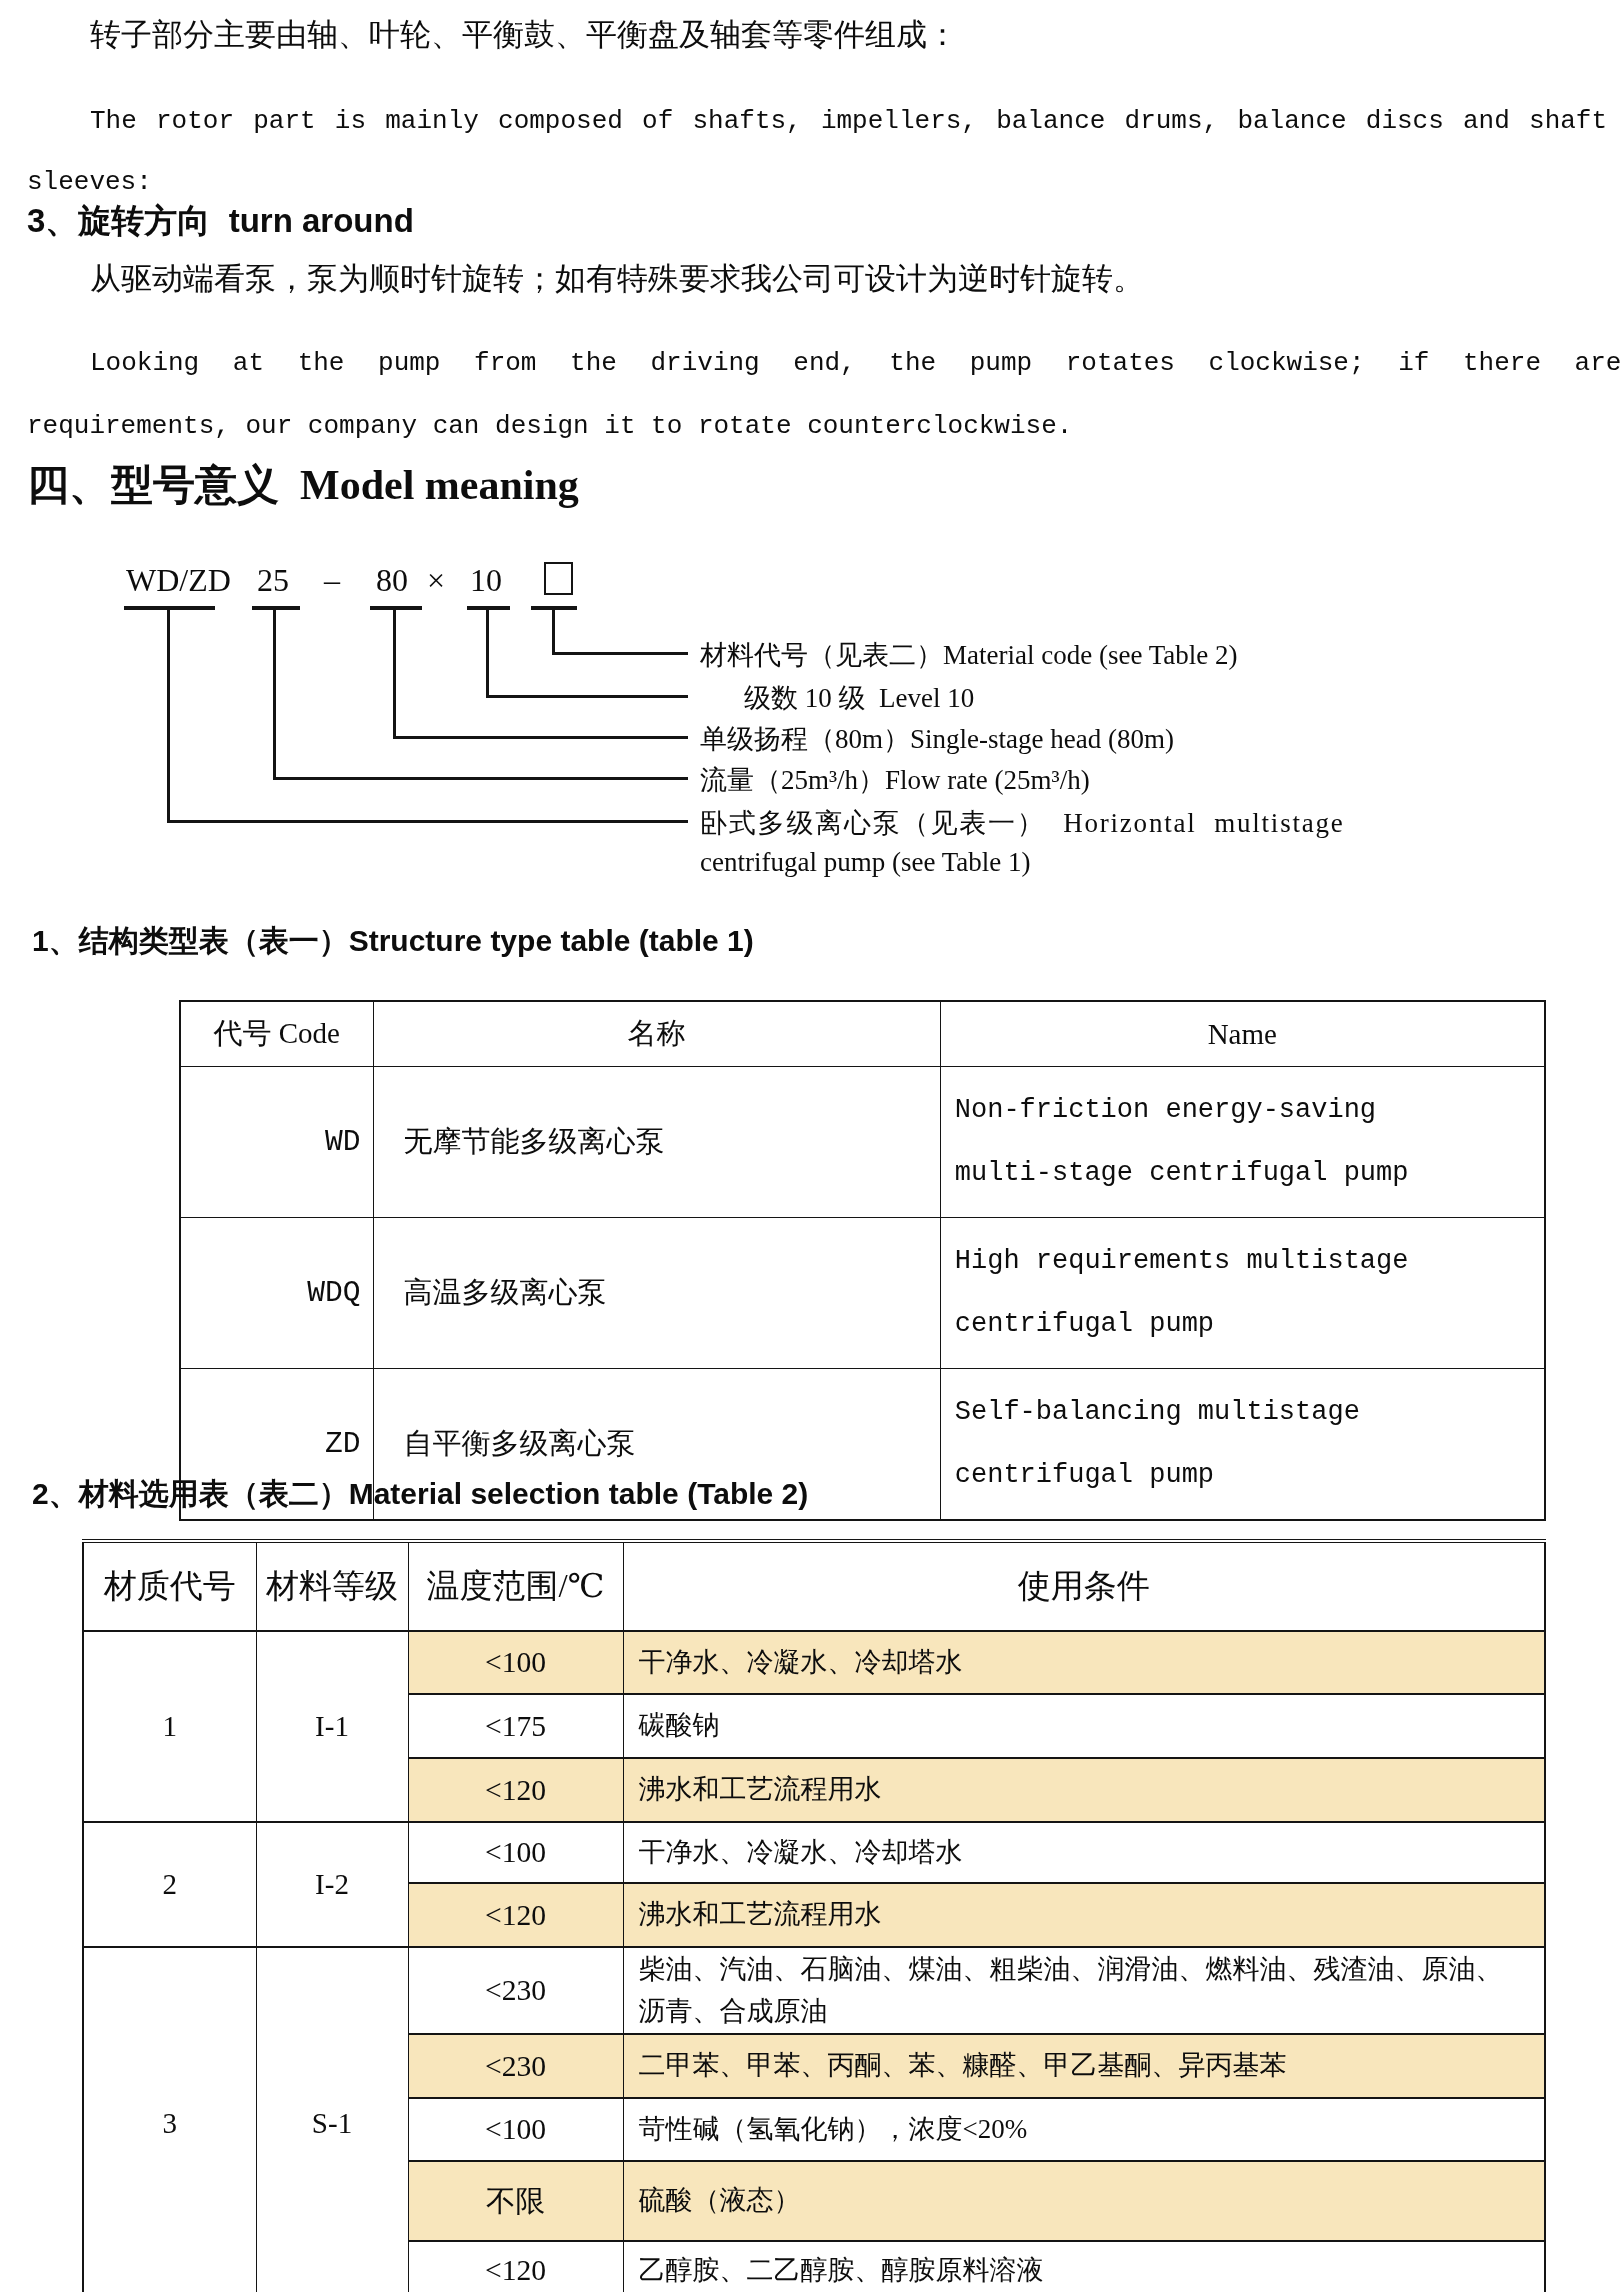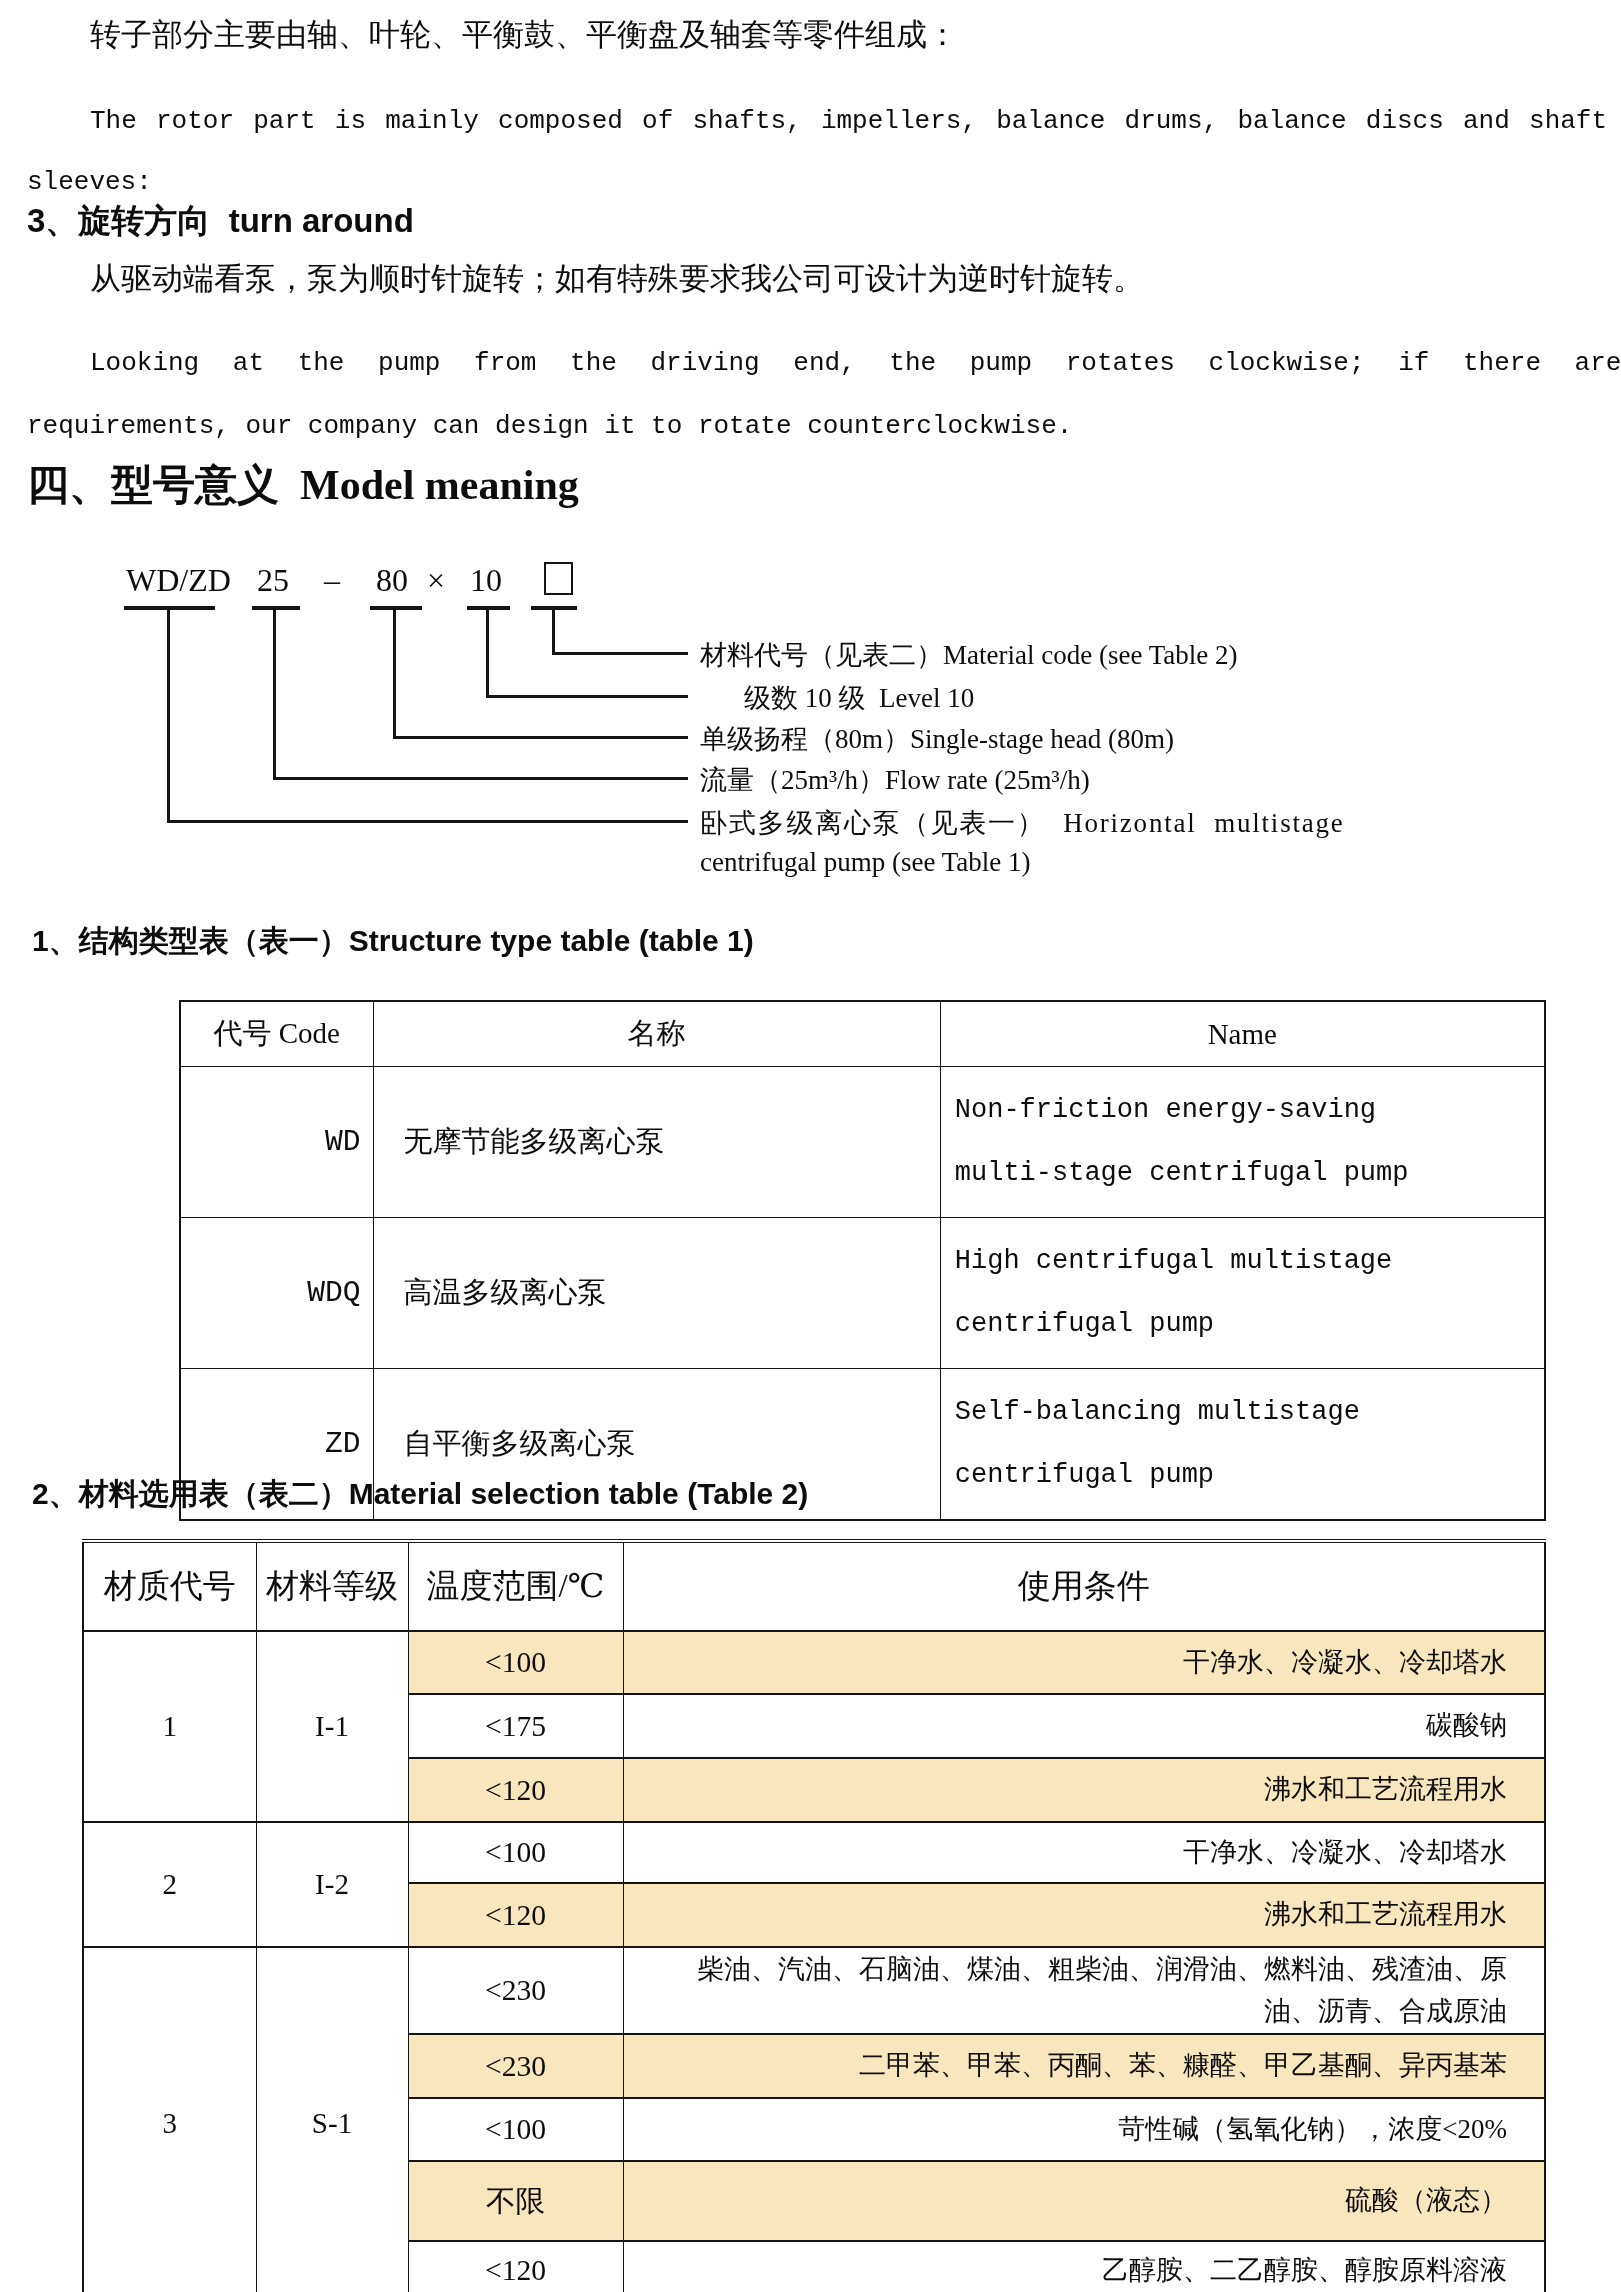--- a/index.html
+++ b/index.html
@@ -23,21 +23,21 @@
   .t1-code{font-family:"Liberation Mono","DejaVu Sans Mono",monospace;font-size:29.6px;text-align:right;vertical-align:middle;}
   .t1-namezh{font-family:"Liberation Serif","DejaVu Serif",serif;font-size:29px;vertical-align:middle;padding-left:30px !important;margin-left:32px;}
   .t1-nameen{font-family:"Liberation Mono","DejaVu Sans Mono",monospace;font-size:27px;vertical-align:middle;padding-left:14.3px !important;}
   .t1-nameen div{line-height:63px;white-space:pre;}
 
   #table2{left:82px;top:1539px;width:1462px;border:2.7px solid #141414;border-top:4.5px double #141414;}
   #table2 th,#table2 td{border:solid #141414;border-width:2.7px 1.8px;padding:0;}
   #table2 th{font-family:"Liberation Serif","DejaVu Serif",serif;font-weight:normal;font-size:33px;text-align:center;vertical-align:middle;}
   .t2-merge{font-family:"Liberation Serif","DejaVu Serif",serif;font-size:29px;text-align:center;vertical-align:middle;}
   .t2-temp{font-family:"Liberation Serif","DejaVu Serif",serif;font-size:29.6px;text-align:center;vertical-align:middle;}
-  .t2-cond{font-family:"Liberation Serif","DejaVu Serif",serif;font-size:27px;text-align:right;vertical-align:middle;padding:0 37px !important;line-height:1.55;}
+  .t2-cond{font-family:"Liberation Serif","DejaVu Serif",serif;font-size:27px;text-align:left;vertical-align:middle;padding:0 15px !important;line-height:1.55;}
   .hl{background:#F8E6BC;}
 </style>
 </head>
 <body>
 
 <div class="page">
 
   <div class="abs zh" style="left:90px;top:14.3px;font-size:31px;">转子部分主要由轴、叶轮、平衡鼓、平衡盘及轴套等零件组成：</div>
   <div class="abs mono" style="left:90px;top:82px;font-size:26px;word-spacing:3.6px;">The rotor part is mainly composed of shafts, impellers, balance drums, balance discs and shaft</div>
   <div class="abs mono" style="left:27px;top:143px;font-size:26px;">sleeves:</div>
@@ -101,21 +101,21 @@
       <td class="t1-namezh">无摩节能多级离心泵</td>
       <td class="t1-nameen">
         <div>Non-friction energy-saving</div>
         <div>multi-stage centrifugal pump</div>
       </td>
     </tr>
     <tr style="height:131px">
       <td class="t1-code">WDQ</td>
       <td class="t1-namezh">高温多级离心泵</td>
       <td class="t1-nameen">
-        <div>High centrifugal multistage</div>
+        <div>High requirements multistage</div>
         <div>centrifugal pump</div>
       </td>
     </tr>
     <tr style="height:126px">
       <td class="t1-code">ZD</td>
       <td class="t1-namezh">自平衡多级离心泵</td>
       <td class="t1-nameen">
         <div>Self-balancing multistage</div>
         <div>centrifugal pump</div>
       </td>

